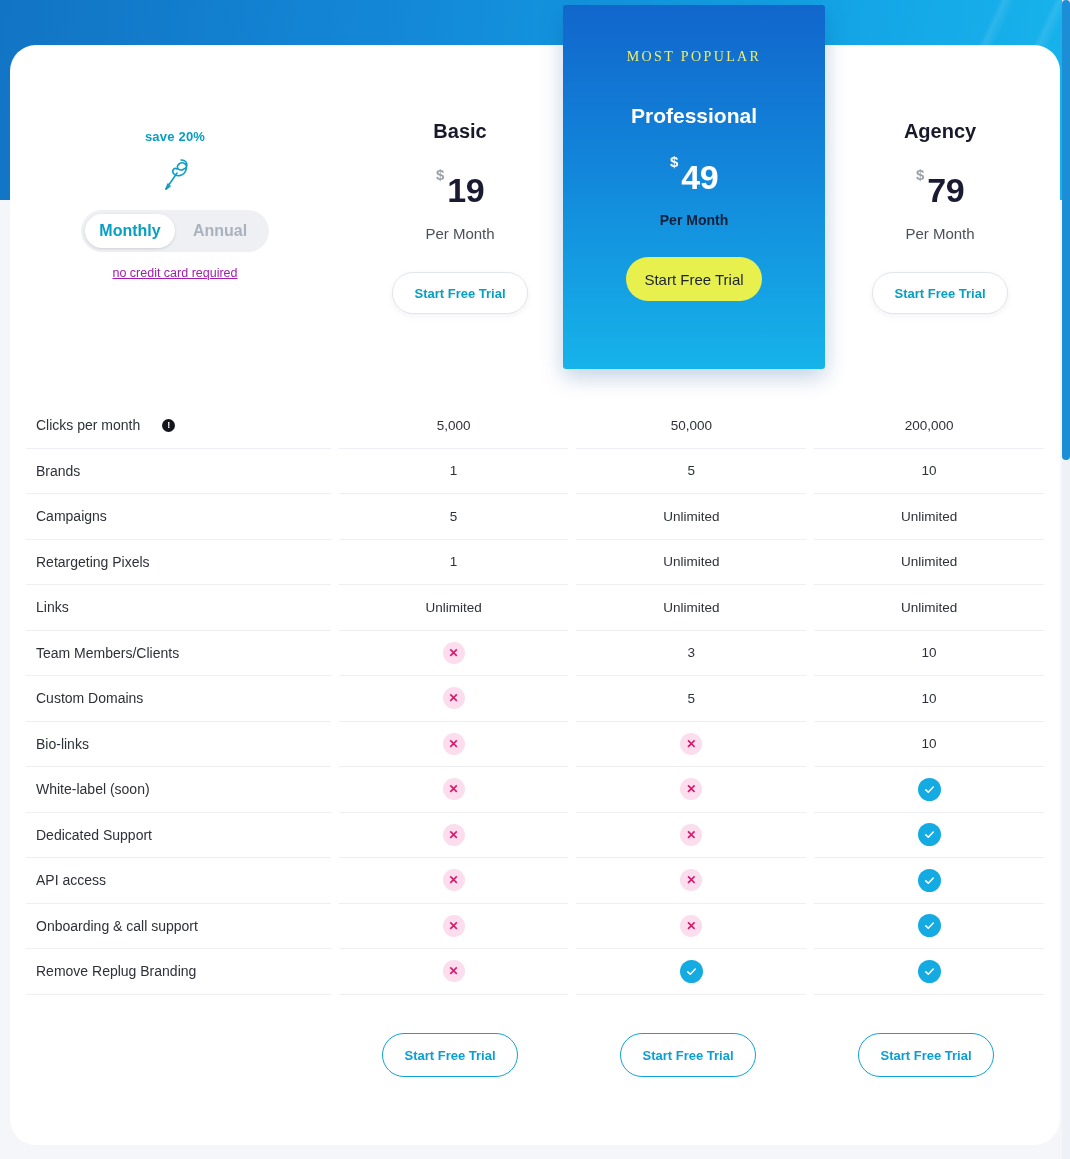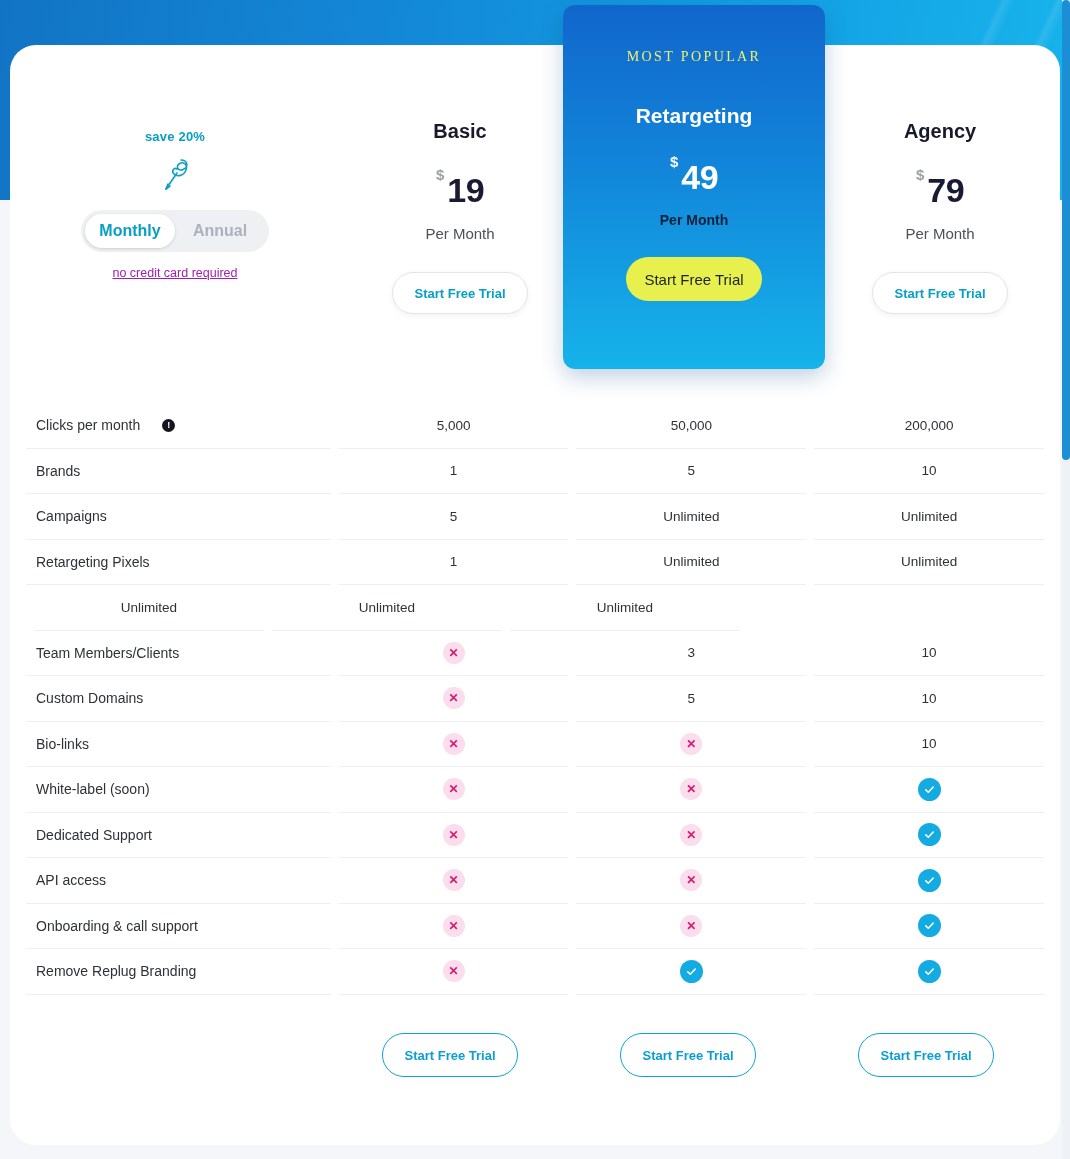--- a/index.html
+++ b/index.html
@@ -174,21 +174,21 @@
     cursor: pointer;
   }
 
   
   .featured {
     position: absolute;
     left: 563px;
     top: 5px;
     width: 262px;
     height: 364px;
-    border-radius: 12px;
+    border-radius: 3px;
     background: linear-gradient(180deg, #1166cc 0%, #1286da 45%, #16b3ea 100%);
     z-index: 5;
     display: flex;
     flex-direction: column;
     align-items: center;
     box-shadow: 0 8px 22px rgba(10,70,140,.25);
   }
   .most-popular {
     margin-top: 44px;
     font-family: "Liberation Serif", serif;
@@ -369,21 +369,21 @@
       <span class="currency">$</span>
       <span class="amount">79</span>
     </div>
     <div class="per-month">Per Month</div>
     <div class="trial-btn">Start Free Trial</div>
   </div>
 </div>
 
 <div class="featured">
   <div class="most-popular">MOST POPULAR</div>
-  <div class="plan-name">Retargeting</div>
+  <div class="plan-name">Professional</div>
   <div class="price-line">
     <span class="currency">$</span>
     <span class="amount">49</span>
   </div>
   <div class="per-month">Per Month</div>
   <div class="featured-btn">Start Free Trial</div>
 </div>
 
 <div class="table" id="feature-table">
     <div class="trow">
@@ -437,20 +437,23 @@
         <span>1</span>
       </div>
       <div class="tcell-val">
         <span>Unlimited</span>
       </div>
       <div class="tcell-val">
         <span>Unlimited</span>
       </div>
     </div>
     <div class="trow">
+      <div class="tcell-label">
+        <span>Links</span>
+      </div>
       <div class="tcell-val">
         <span>Unlimited</span>
       </div>
       <div class="tcell-val">
         <span>Unlimited</span>
       </div>
       <div class="tcell-val">
         <span>Unlimited</span>
       </div>
     </div>

